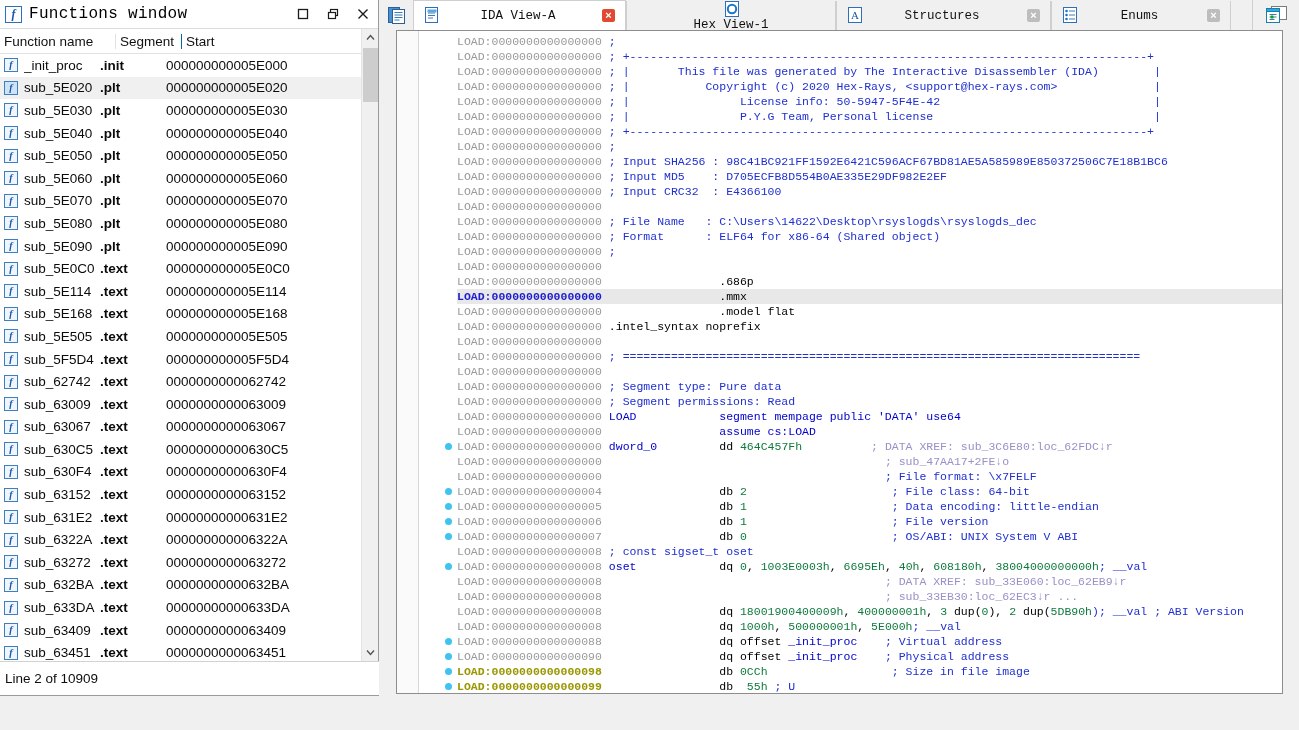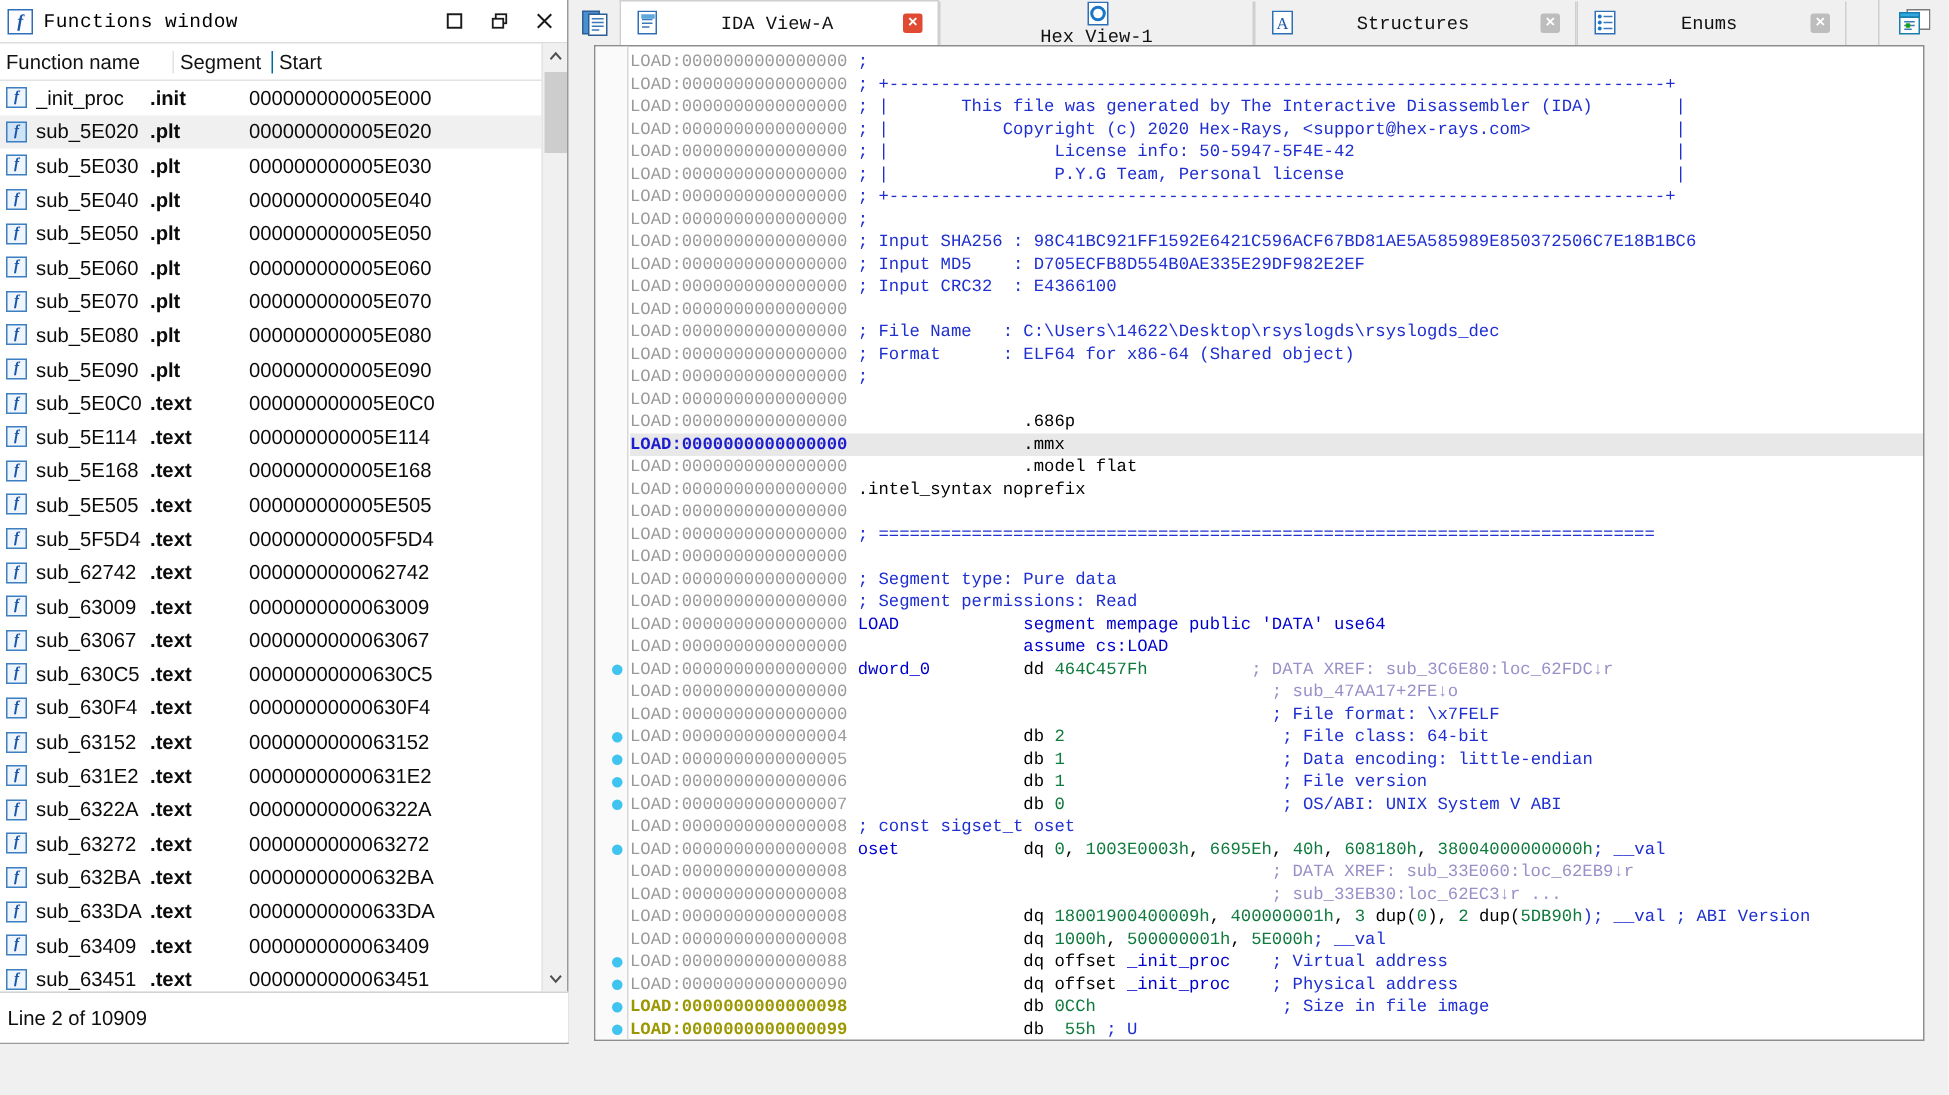--- a/index.html
+++ b/index.html
@@ -26,21 +26,21 @@
     display: flex; align-items: center;
   }
   .fn-title-ico {
     width: 17px; height: 17px; margin-left: 5px; margin-right: 7px;
     border: 1px solid #2f6fb8; background: #fdfdff;
     display: flex; align-items: center; justify-content: center;
     font-family: "Liberation Serif", serif; font-style: italic;
     font-size: 12px; color: #1a56a8; font-weight: bold; flex: none;
   }
   .fn-title-text {
-    font-family: "Liberation Mono", monospace; font-size: 13px; color: #000;
+    font-family: "Liberation Mono", monospace; font-size: 16px; color: #000;
     letter-spacing: 0.3px;
   }
   .fn-title-btns { margin-left: auto; display: flex; align-items: center; }
   .tbtn {
     width: 30px; height: 27px; display: flex; align-items: center; justify-content: center;
     color: #1b1b1b;
   }
   .tbtn svg { display: block; }
 
   .fn-head {
@@ -137,21 +137,21 @@
     background: #ffffff; border: 1px solid #8d8d8d;
     overflow: hidden;
   }
   .dis-gutter {
     position: absolute; left: 0; top: 0; width: 22px; height: 100%;
     background: #fafafa; border-right: 1px solid #d8d8d8;
   }
   .dis-lines {
     position: absolute; left: 23px; top: 3px; right: 0; bottom: 0;
     font-family: "Liberation Mono", monospace; font-size: 11.5px;
-    line-height: 15px; white-space: pre;
+    line-height: 15px; white-space: pre; padding-left: 37px;
   }
   .dline { height: 15px; position: relative; }
   .dline.hl { background: #e8e8e8; }
   .addr { color: #9a9a9a; }
   .addr.y { color: #9b9700; font-weight: bold; }
   .dline.hl .addr { color: #1c1cd0; font-weight: bold; }
   .c-blue   { color: #1f2fd0; }
   .c-dblue  { color: #0000cc; }
   .c-xref   { color: #9a8fc8; }
   .c-green  { color: #0f7a3d; }

